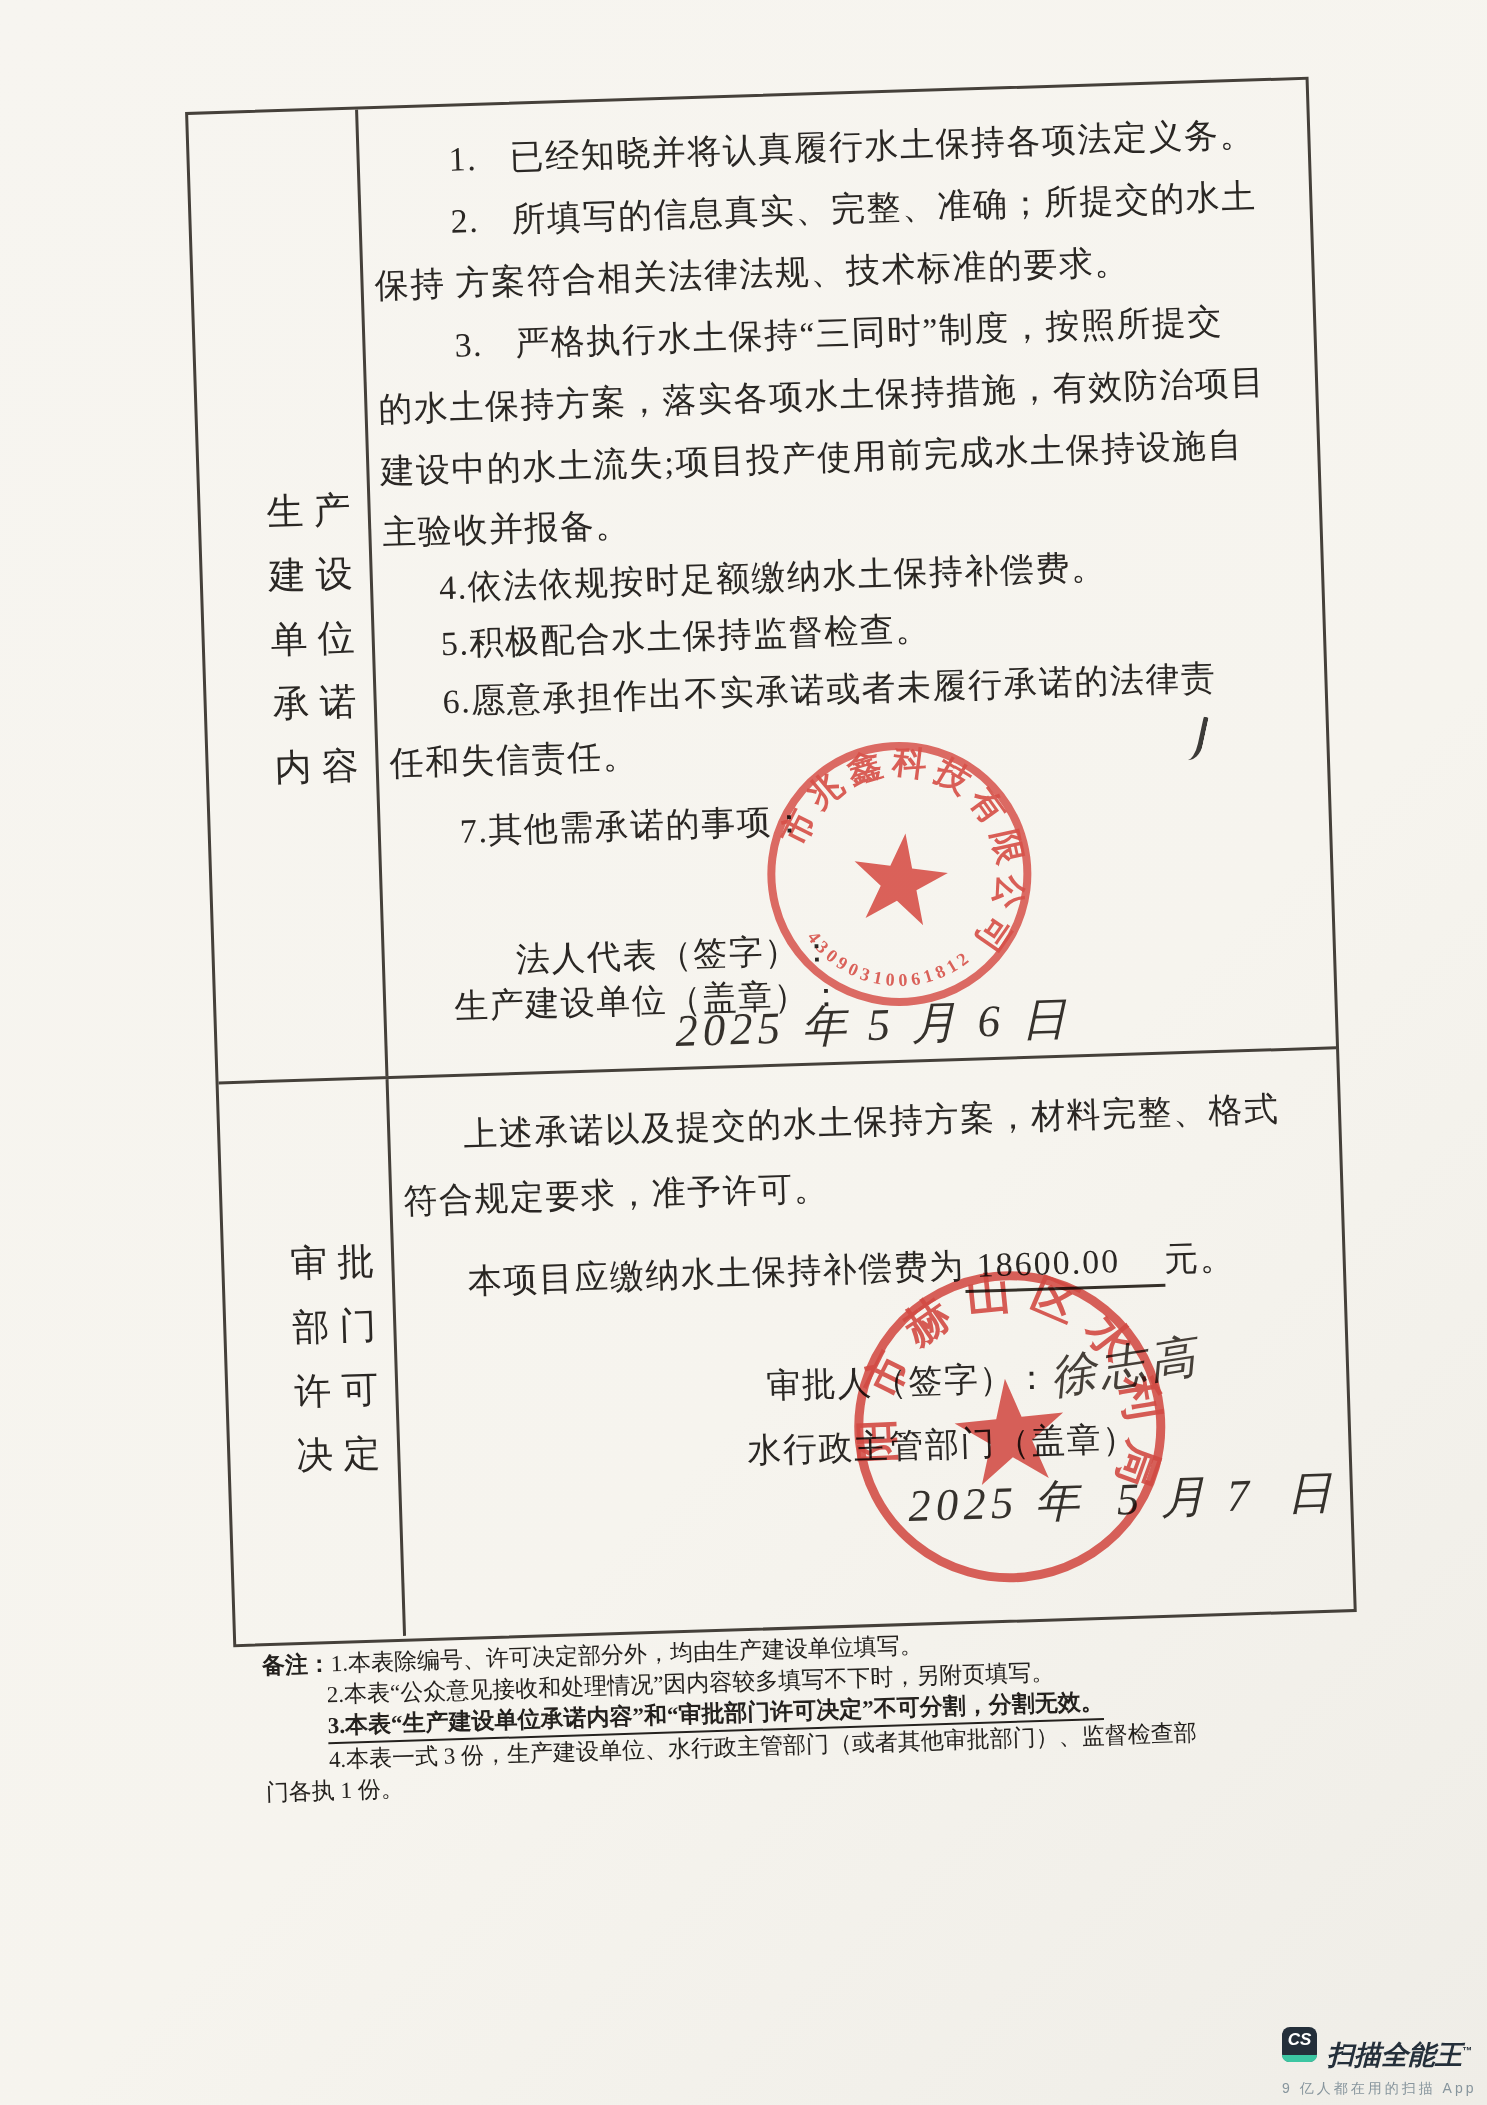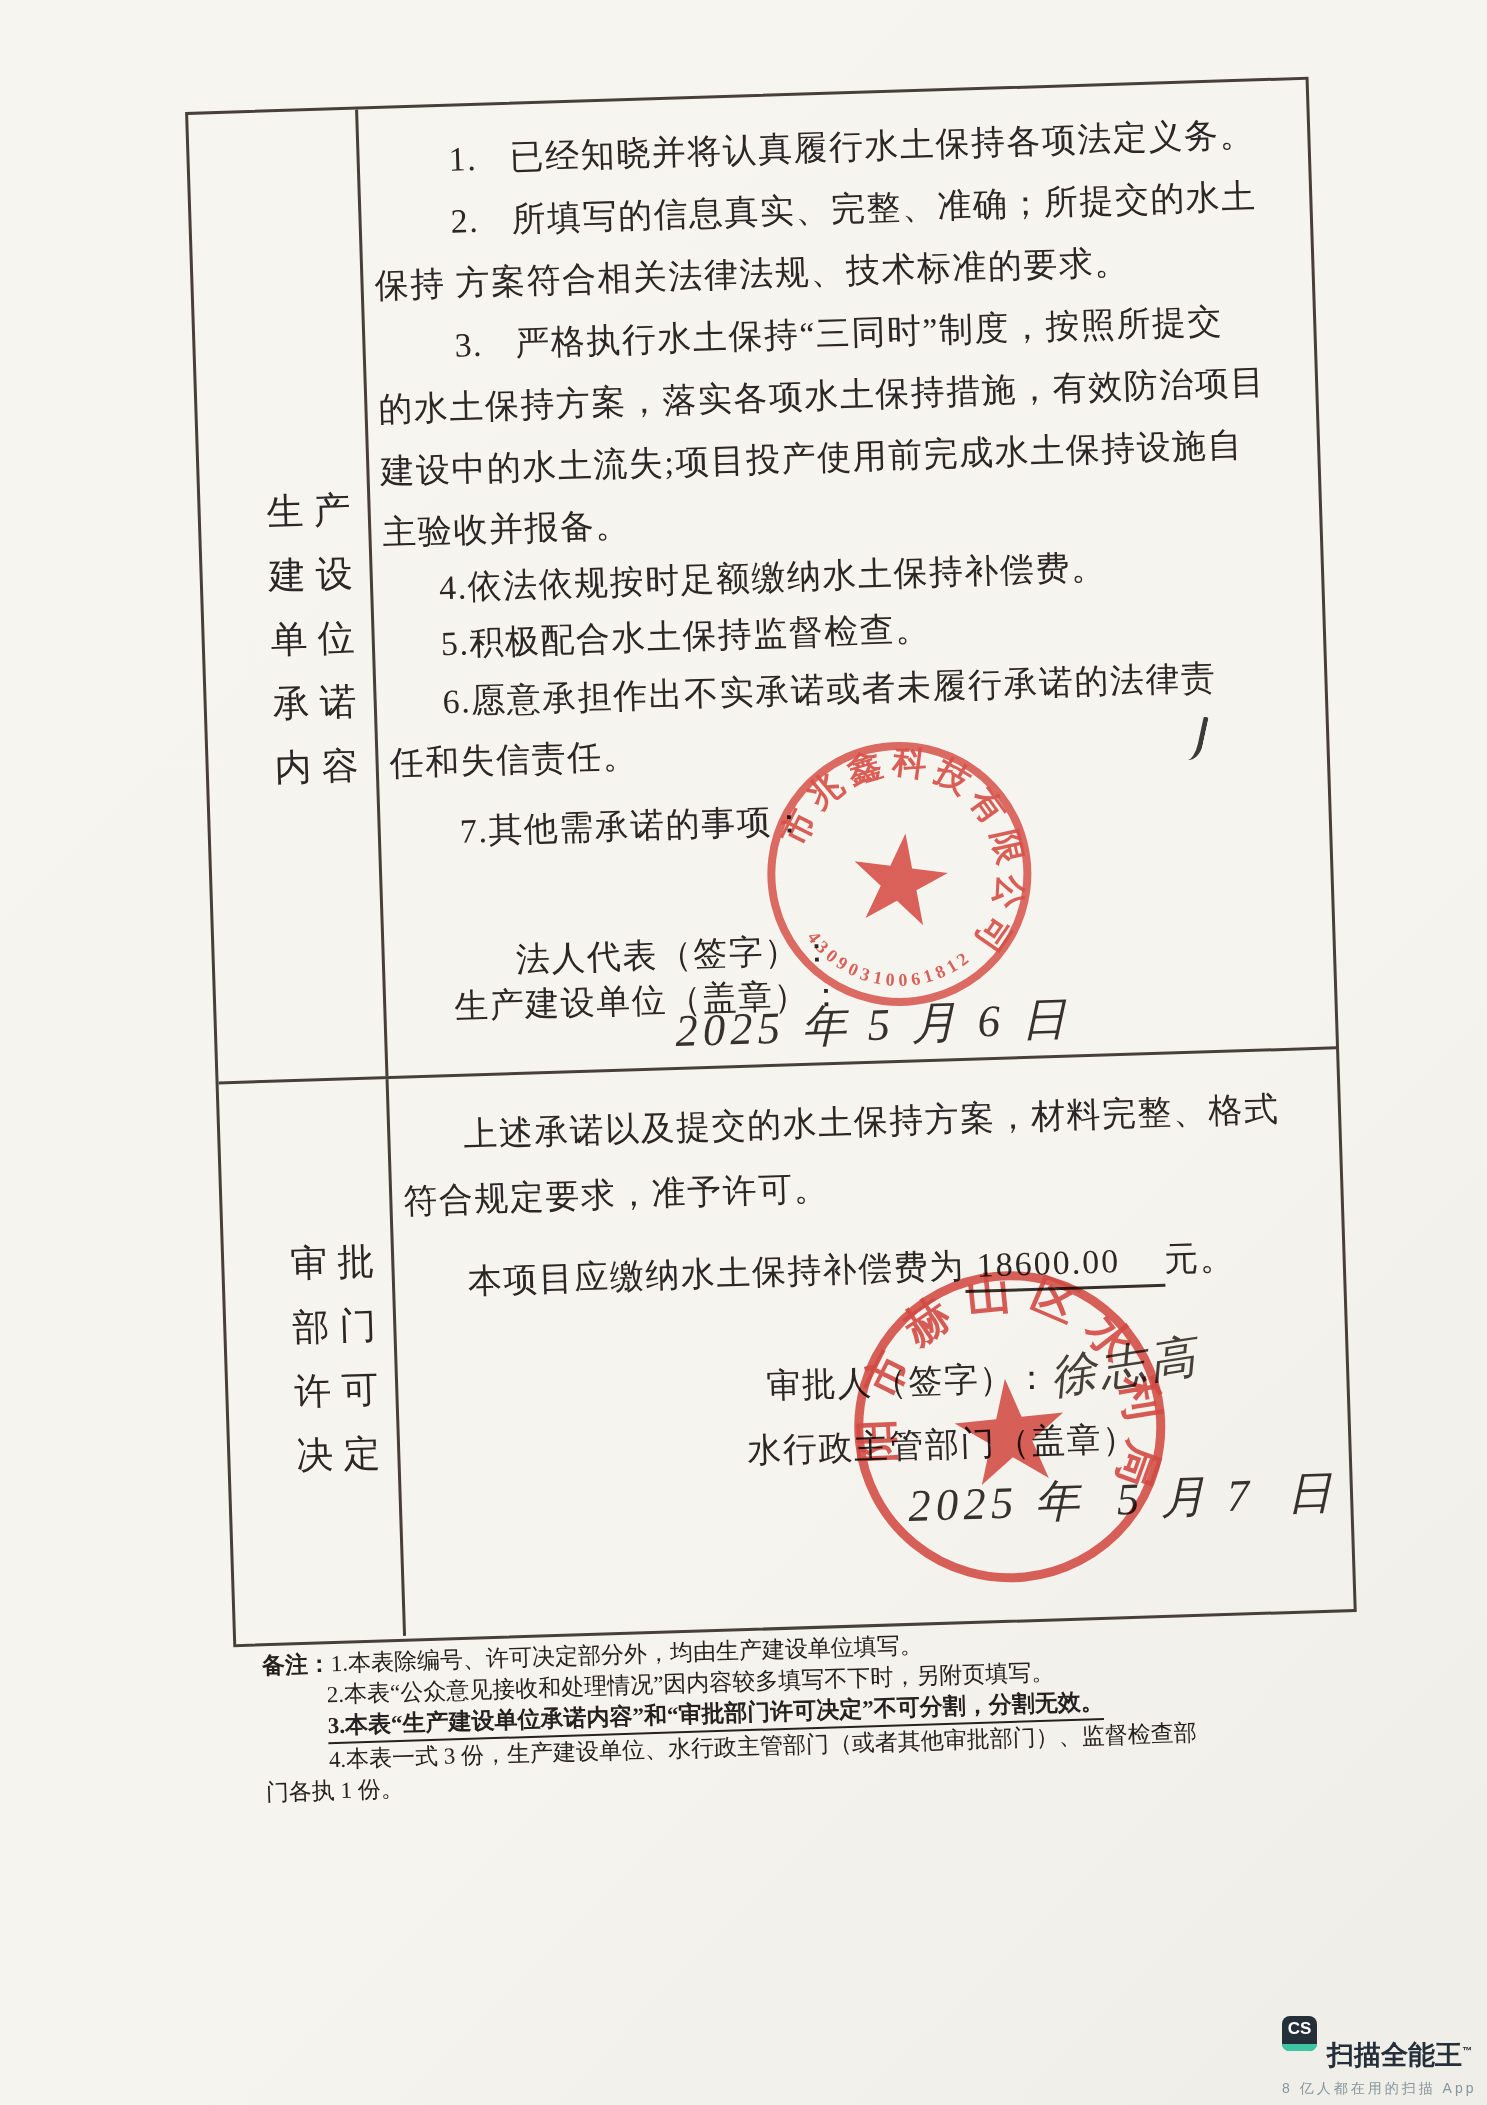--- a/index.html
+++ b/index.html
@@ -38,21 +38,21 @@
   
   .notes{position:absolute;left:213px;top:1652px;width:1120px;font-size:23px;
          line-height:31px;color:#24211e;}
   .notes .nrow{white-space:pre;}
   .n-ind{padding-left:64px;}
   .n-label{font-weight:bold;}
   .n-bold{font-weight:bold;}
   .n-underline{display:inline-block;border-bottom:2px solid #24211e;padding-bottom:1px;}
   
   .wm{position:absolute;left:1282px;top:2016px;width:200px;}
-  .wm-row{display:flex;}
+  .wm-row{display:flex;align-items:center;font-style:italic;}
   .wm-logo{position:relative;width:35px;height:35px;border-radius:8px;background:#242f3a;
            flex:0 0 auto;}
   .wm-logo span{position:absolute;left:0;right:0;top:3px;text-align:center;color:#fff;
                 font-family:"Liberation Sans",sans-serif;font-weight:bold;font-size:17px;}
   .wm-logo i{position:absolute;left:0;right:0;bottom:0;height:7px;background:#3cc6a2;
              border-radius:0 0 8px 8px;}
   .wm-name{margin-left:10px;font-family:"Liberation Sans",sans-serif;font-weight:bold;
            font-size:27px;color:#242f3a;white-space:nowrap;margin-top:21px;}
   .wm-tm{font-size:10px;vertical-align:super;}
   .wm-tag{margin-top:7px;font-family:"Liberation Sans",sans-serif;font-size:14px;
@@ -154,15 +154,15 @@
   </div>
 
   <div class="wm">
     <div class="wm-row">
       <div class="wm-logo">
         <span>CS</span>
           <i></i>
       </div>
       <div class="wm-name"><span>扫描全能王</span><span class="wm-tm">™</span></div>
     </div>
-    <div class="wm-tag">8 亿人都在用的扫描 App</div>
+    <div class="wm-tag">9 亿人都在用的扫描 App</div>
   </div>
 </div>
 
 </body></html>

